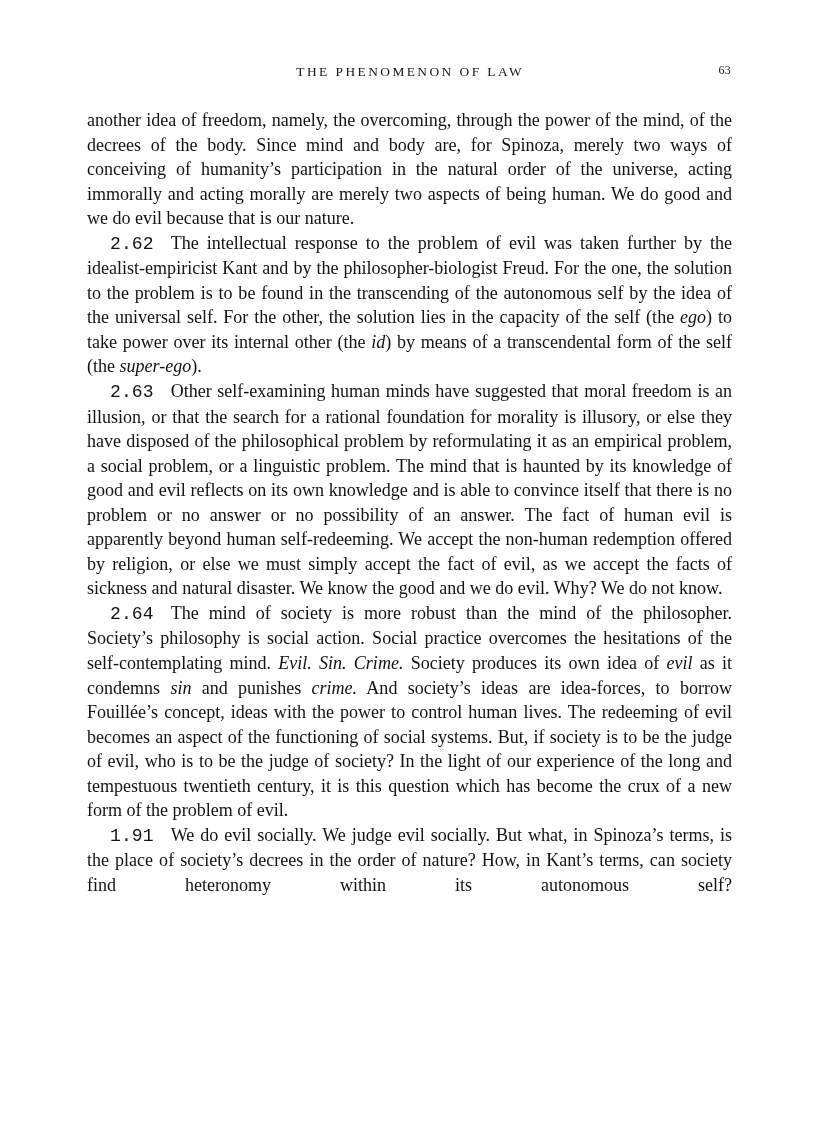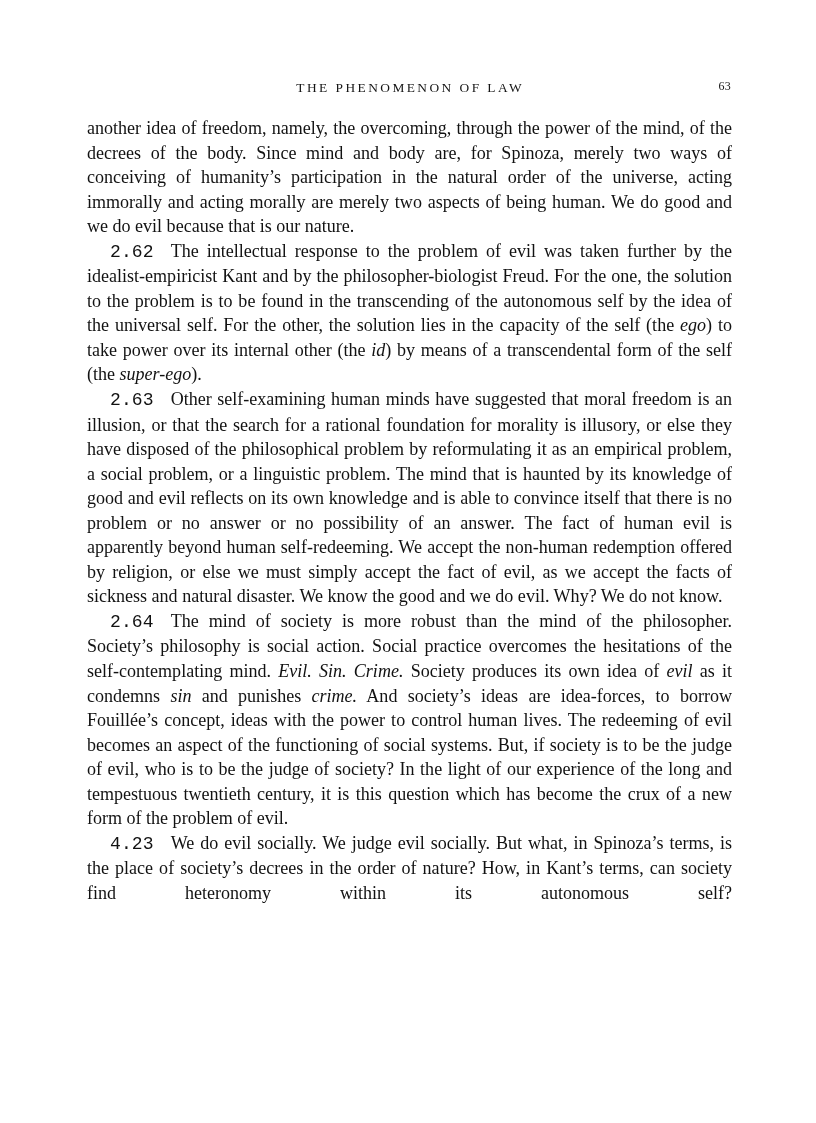--- a/index.html
+++ b/index.html
@@ -17,21 +17,21 @@
     overflow: hidden;
     font-family: "Liberation Serif", "DejaVu Serif", serif;
     color: #121212;
     -webkit-font-smoothing: antialiased;
   }
 
   
   .running-head {
     position: absolute;
     left: 87px;
-    top: 80px;
+    top: 64px;
     width: 644px;
     height: 18px;
     display: flex;
     align-items: baseline;
     justify-content: center;
   }
 
   .running-head-title {
     font-size: 13.4px;
     letter-spacing: 2.45px;
@@ -49,21 +49,21 @@
     font-size: 12px;
     color: #141414;
     letter-spacing: 0.2px;
     font-feature-settings: "onum" 1;
   }
 
   
   .textblock {
     position: absolute;
     left: 87px;
-    top: 116px;
+    top: 108px;
     width: 645px;
   }
 
   p.para {
     margin: 0;
     font-size: 18.05px;
     line-height: 24.55px;
     text-align: justify;
     text-justify: inter-word;
     hyphens: manual;
@@ -103,16 +103,16 @@
   <div class="running-head">
     <span class="running-head-title">The Phenomenon of Law</span>
     <span class="folio">63</span>
   </div>
 
   <div class="textblock">
       <p class="para"><span>another idea of freedom, namely, the overcoming, through the power of the mind, of the decrees of the body. Since mind and body are, for Spinoza, merely two ways of conceiving of humanity’s participation in the natural order of the universe, acting immorally and acting morally are merely two aspects of being human. We do good and we do evil because that is our nature.</span></p>
       <p class="para indent"><span class="num">2.62</span><span class="numgap"></span><span>The intellectual response to the problem of evil was taken further by the idealist-empiricist Kant and by the philosopher-biologist Freud. For the one, the solution to the problem is to be found in the transcending of the autonomous self by the idea of the universal self. For the other, the solution lies in the capacity of the self (the </span><em>ego</em><span>) to take power over its internal other (the </span><em>id</em><span>) by means of a transcendental form of the self (the </span><em>super-ego</em><span>).</span></p>
       <p class="para indent"><span class="num">2.63</span><span class="numgap"></span><span>Other self-examining human minds have suggested that moral freedom is an illusion, or that the search for a rational foundation for morality is illusory, or else they have disposed of the philosophical problem by reformulating it as an empirical problem, a social problem, or a linguistic problem. The mind that is haunted by its knowledge of good and evil reflects on its own knowledge and is able to convince itself that there is no problem or no answer or no possibility of an answer. The fact of human evil is apparently beyond human self-redeeming. We accept the non-human redemption offered by religion, or else we must simply accept the fact of evil, as we accept the facts of sickness and natural disaster. We know the good and we do evil. Why? We do not know.</span></p>
       <p class="para indent"><span class="num">2.64</span><span class="numgap"></span><span>The mind of society is more robust than the mind of the philosopher. Society’s philosophy is social action. Social practice overcomes the hesitations of the self-contemplating mind. </span><em>Evil. Sin. Crime.</em><span> Society produces its own idea of </span><em>evil</em><span> as it condemns </span><em>sin</em><span> and punishes </span><em>crime.</em><span> And society’s ideas are idea-forces, to borrow Fouillée’s concept, ideas with the power to control human lives. The redeeming of evil becomes an aspect of the functioning of social systems. But, if society is to be the judge of evil, who is to be the judge of society? In the light of our experience of the long and tempestuous twentieth century, it is this question which has become the crux of a new form of the problem of evil.</span></p>
-      <p class="para indent justify-last"><span class="num">4.23</span><span class="numgap"></span><span>We do evil socially. We judge evil socially. But what, in Spinoza’s terms, is the place of society’s decrees in the order of nature? How, in Kant’s terms, can society find heteronomy within its autonomous self?</span></p>
+      <p class="para indent justify-last"><span class="num">1.91</span><span class="numgap"></span><span>We do evil socially. We judge evil socially. But what, in Spinoza’s terms, is the place of society’s decrees in the order of nature? How, in Kant’s terms, can society find heteronomy within its autonomous self?</span></p>
     </div>
 
 </div>
 
 </body></html>

